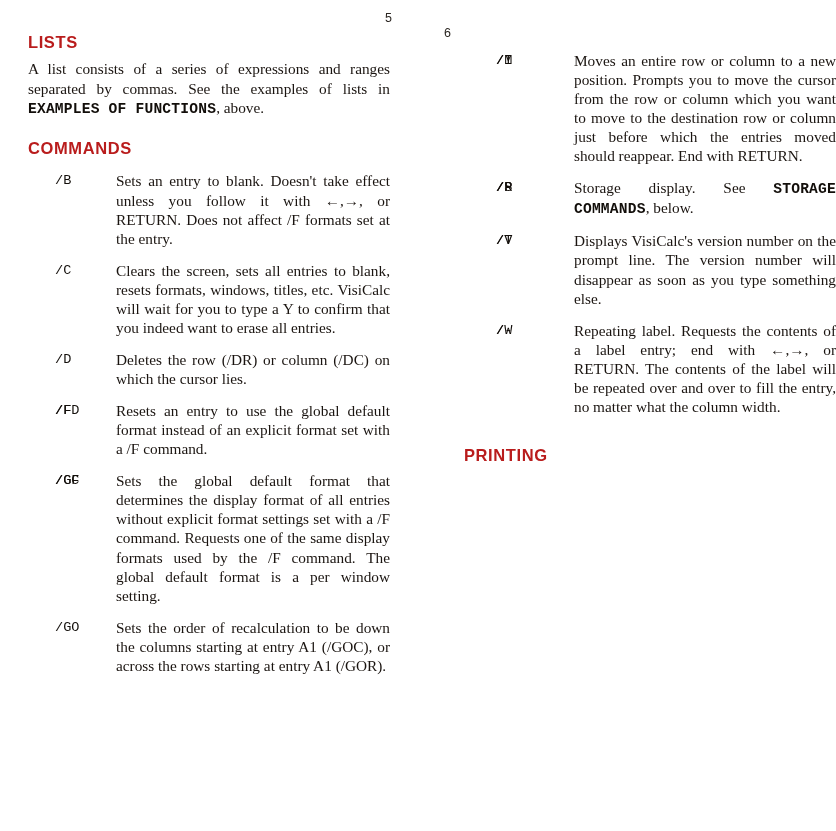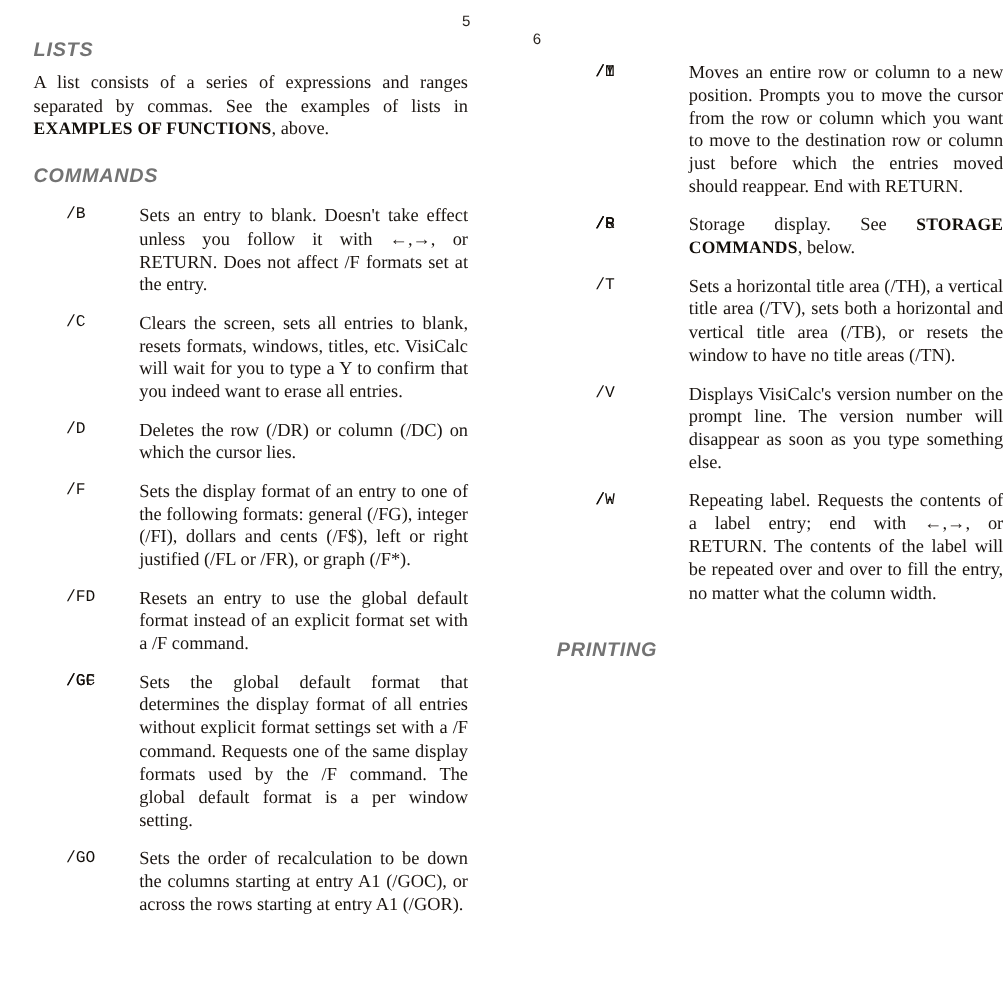--- a/index.html
+++ b/index.html
@@ -49,38 +49,37 @@
   .column.right .body-col {
     left: 46px;
     width: 372px;
   }
 
   h2.section-head {
     font-family: "Liberation Sans", sans-serif;
     font-weight: bold;
     font-size: 16.5px;
     letter-spacing: 0.6px;
-    color: #737373;
+    color: #b91c1c;
     margin: 0;
     padding: 0;
     line-height: 1.05;
-    font-style: italic;
   }
 
   p.para {
     margin: 0;
     font-size: 15.3px;
     line-height: 1.255;
     text-align: justify;
     text-justify: inter-word;
     hyphens: none;
   }
 
   b.ref {
-    font-family: Liberation Serif, serif;
+    font-family: Liberation Mono, monospace;
     font-weight: bold;
     font-size: 14.6px;
     letter-spacing: 0.2px;
     color: #120e0a;
   }
 
   
   .cmd-list {
     margin: 0;
     padding: 0;
@@ -155,21 +154,20 @@
           <div class="cmd-desc">Clears the screen, sets all entries to blank, resets formats, windows, titles, etc. VisiCalc will wait for you to type a Y to confirm that you indeed want to erase all entries.</div>
         </li>
 
         <li class="cmd-row">
           <span class="cmd-key">/D</span>
           <div class="cmd-desc">Deletes the row (/DR) or column (/DC) on which the cursor lies.</div>
         </li>
 
         <li class="cmd-row">
           <span class="cmd-key">/F</span>
-          <div class="cmd-desc">Sets the display format of an entry to one of the following formats: general (/FG), integer (/FI), dollars and cents (/F$), left or right justified (/FL or /FR), or graph (/F*).</div>
         </li>
 
         <li class="cmd-row">
           <span class="cmd-key">/FD</span>
           <div class="cmd-desc">Resets an entry to use the global default format instead of an explicit format set with a /F command.</div>
         </li>
 
         <li class="cmd-row">
           <span class="cmd-key">/GC</span>
         </li>
@@ -213,21 +211,20 @@
           <span class="cmd-key">/R</span>
         </li>
 
         <li class="cmd-row">
           <span class="cmd-key">/S</span>
           <div class="cmd-desc"><span>Storage display. See </span><b class="ref">STORAGE COMMANDS</b><span>, below.</span></div>
         </li>
 
         <li class="cmd-row">
           <span class="cmd-key">/T</span>
-          <div class="cmd-desc">Sets a horizontal title area (/TH), a vertical title area (/TV), sets both a horizontal and vertical title area (/TB), or resets the window to have no title areas (/TN).</div>
         </li>
 
         <li class="cmd-row">
           <span class="cmd-key">/V</span>
           <div class="cmd-desc">Displays VisiCalc's version number on the prompt line. The version number will disappear as soon as you type something else.</div>
         </li>
 
         <li class="cmd-row">
           <span class="cmd-key">/W</span>
         </li>

